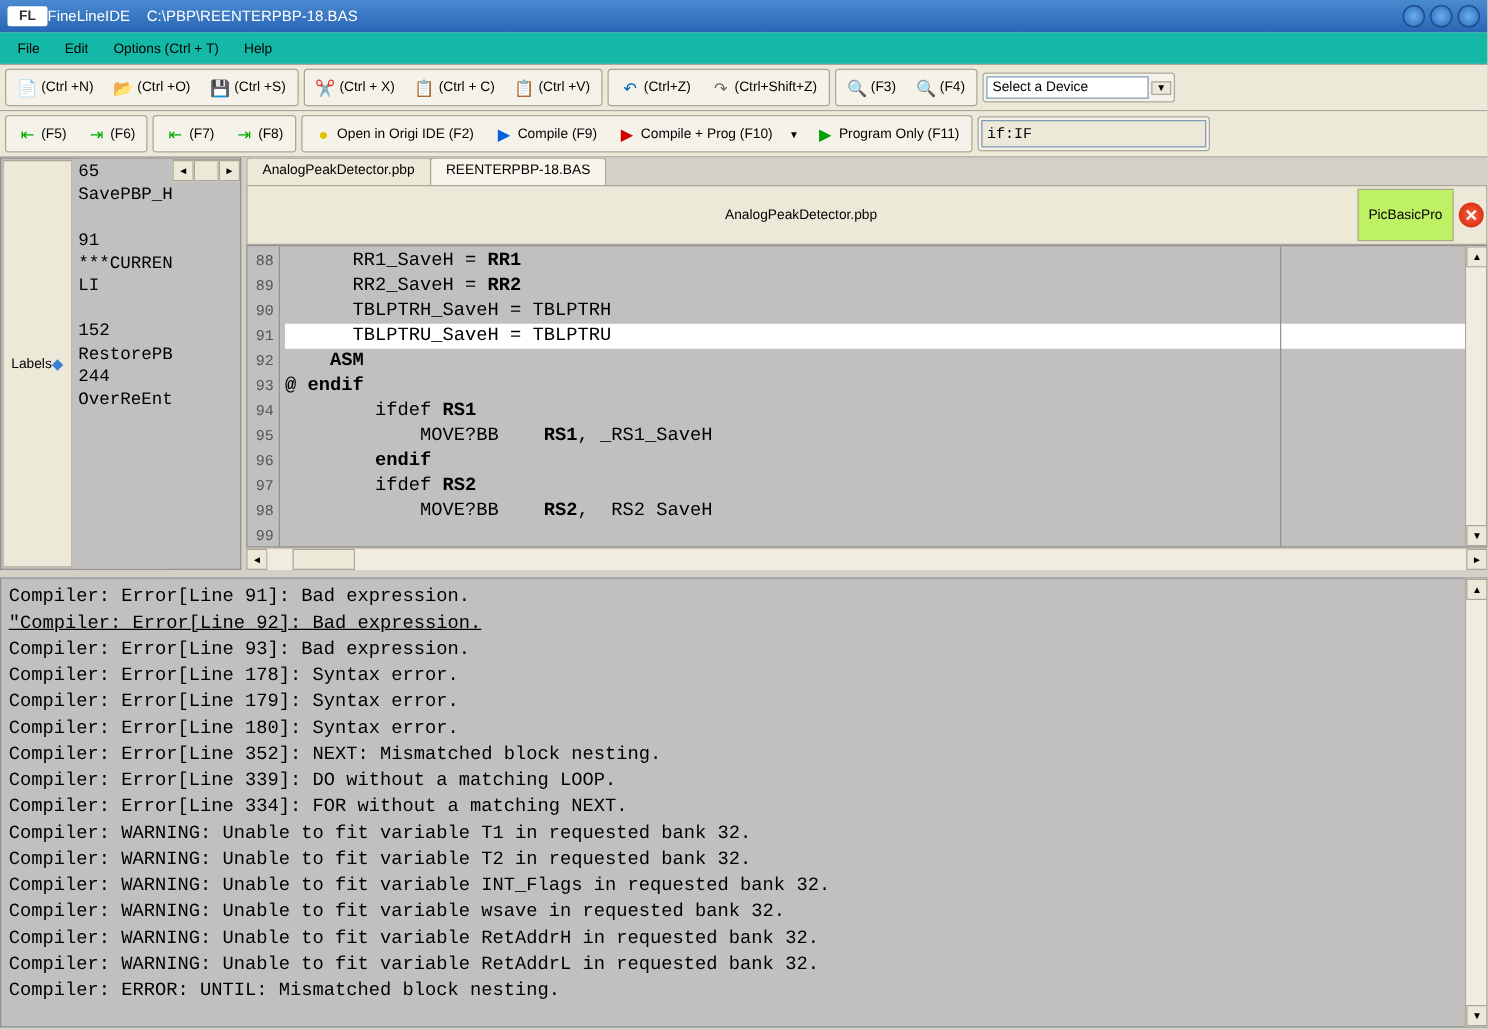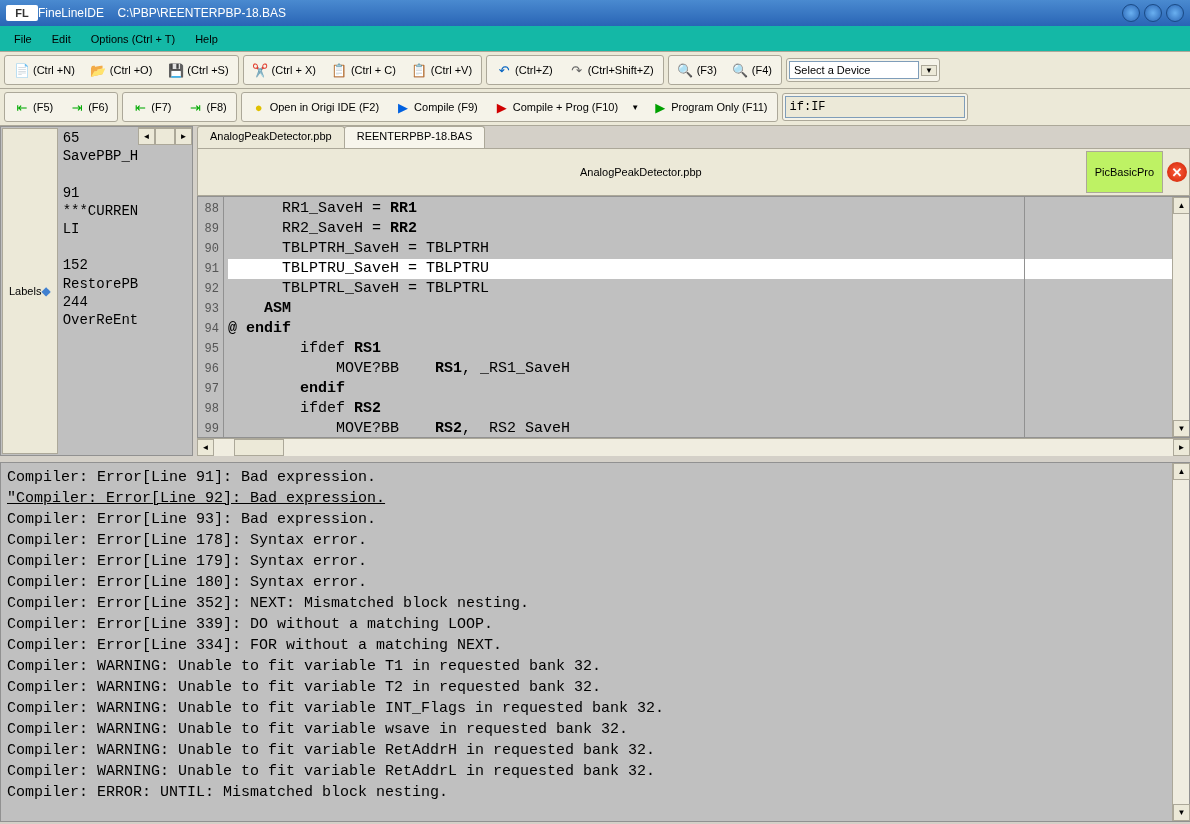--- a/index.html
+++ b/index.html
@@ -222,21 +222,20 @@
           <div>98</div>
           <div>99</div>
           <div>100</div>
         </div>
       <div class="code-area" id="code-area">
         <div class="code-ruler"></div>
       <div class="code-line"><span>      RR1_SaveH = </span><span class="kw">RR1</span></div>
           <div class="code-line"><span>      RR2_SaveH = </span><span class="kw">RR2</span></div>
           <div class="code-line"><span>      TBLPTRH_SaveH = TBLPTRH</span></div>
           <div class="code-line hl"><span>      TBLPTRU_SaveH = TBLPTRU</span></div>
-          <div class="code-line"><span>      TBLPTRL_SaveH = TBLPTRL</span></div>
           <div class="code-line"><span>    </span><span class="kw">ASM</span></div>
           <div class="code-line"><span></span><span class="kw">@ endif</span></div>
           <div class="code-line"><span>        ifdef </span><span class="kw">RS1</span></div>
           <div class="code-line"><span>            MOVE?BB    </span><span class="kw">RS1</span><span>, _RS1_SaveH</span></div>
           <div class="code-line"><span>        </span><span class="kw">endif</span></div>
           <div class="code-line"><span>        ifdef </span><span class="kw">RS2</span></div>
           <div class="code-line"><span>            MOVE?BB    </span><span class="kw">RS2</span><span>,  RS2 SaveH</span></div>
         </div>
       <div class="vscroll">
         <div class="sb-btn">▲</div>

